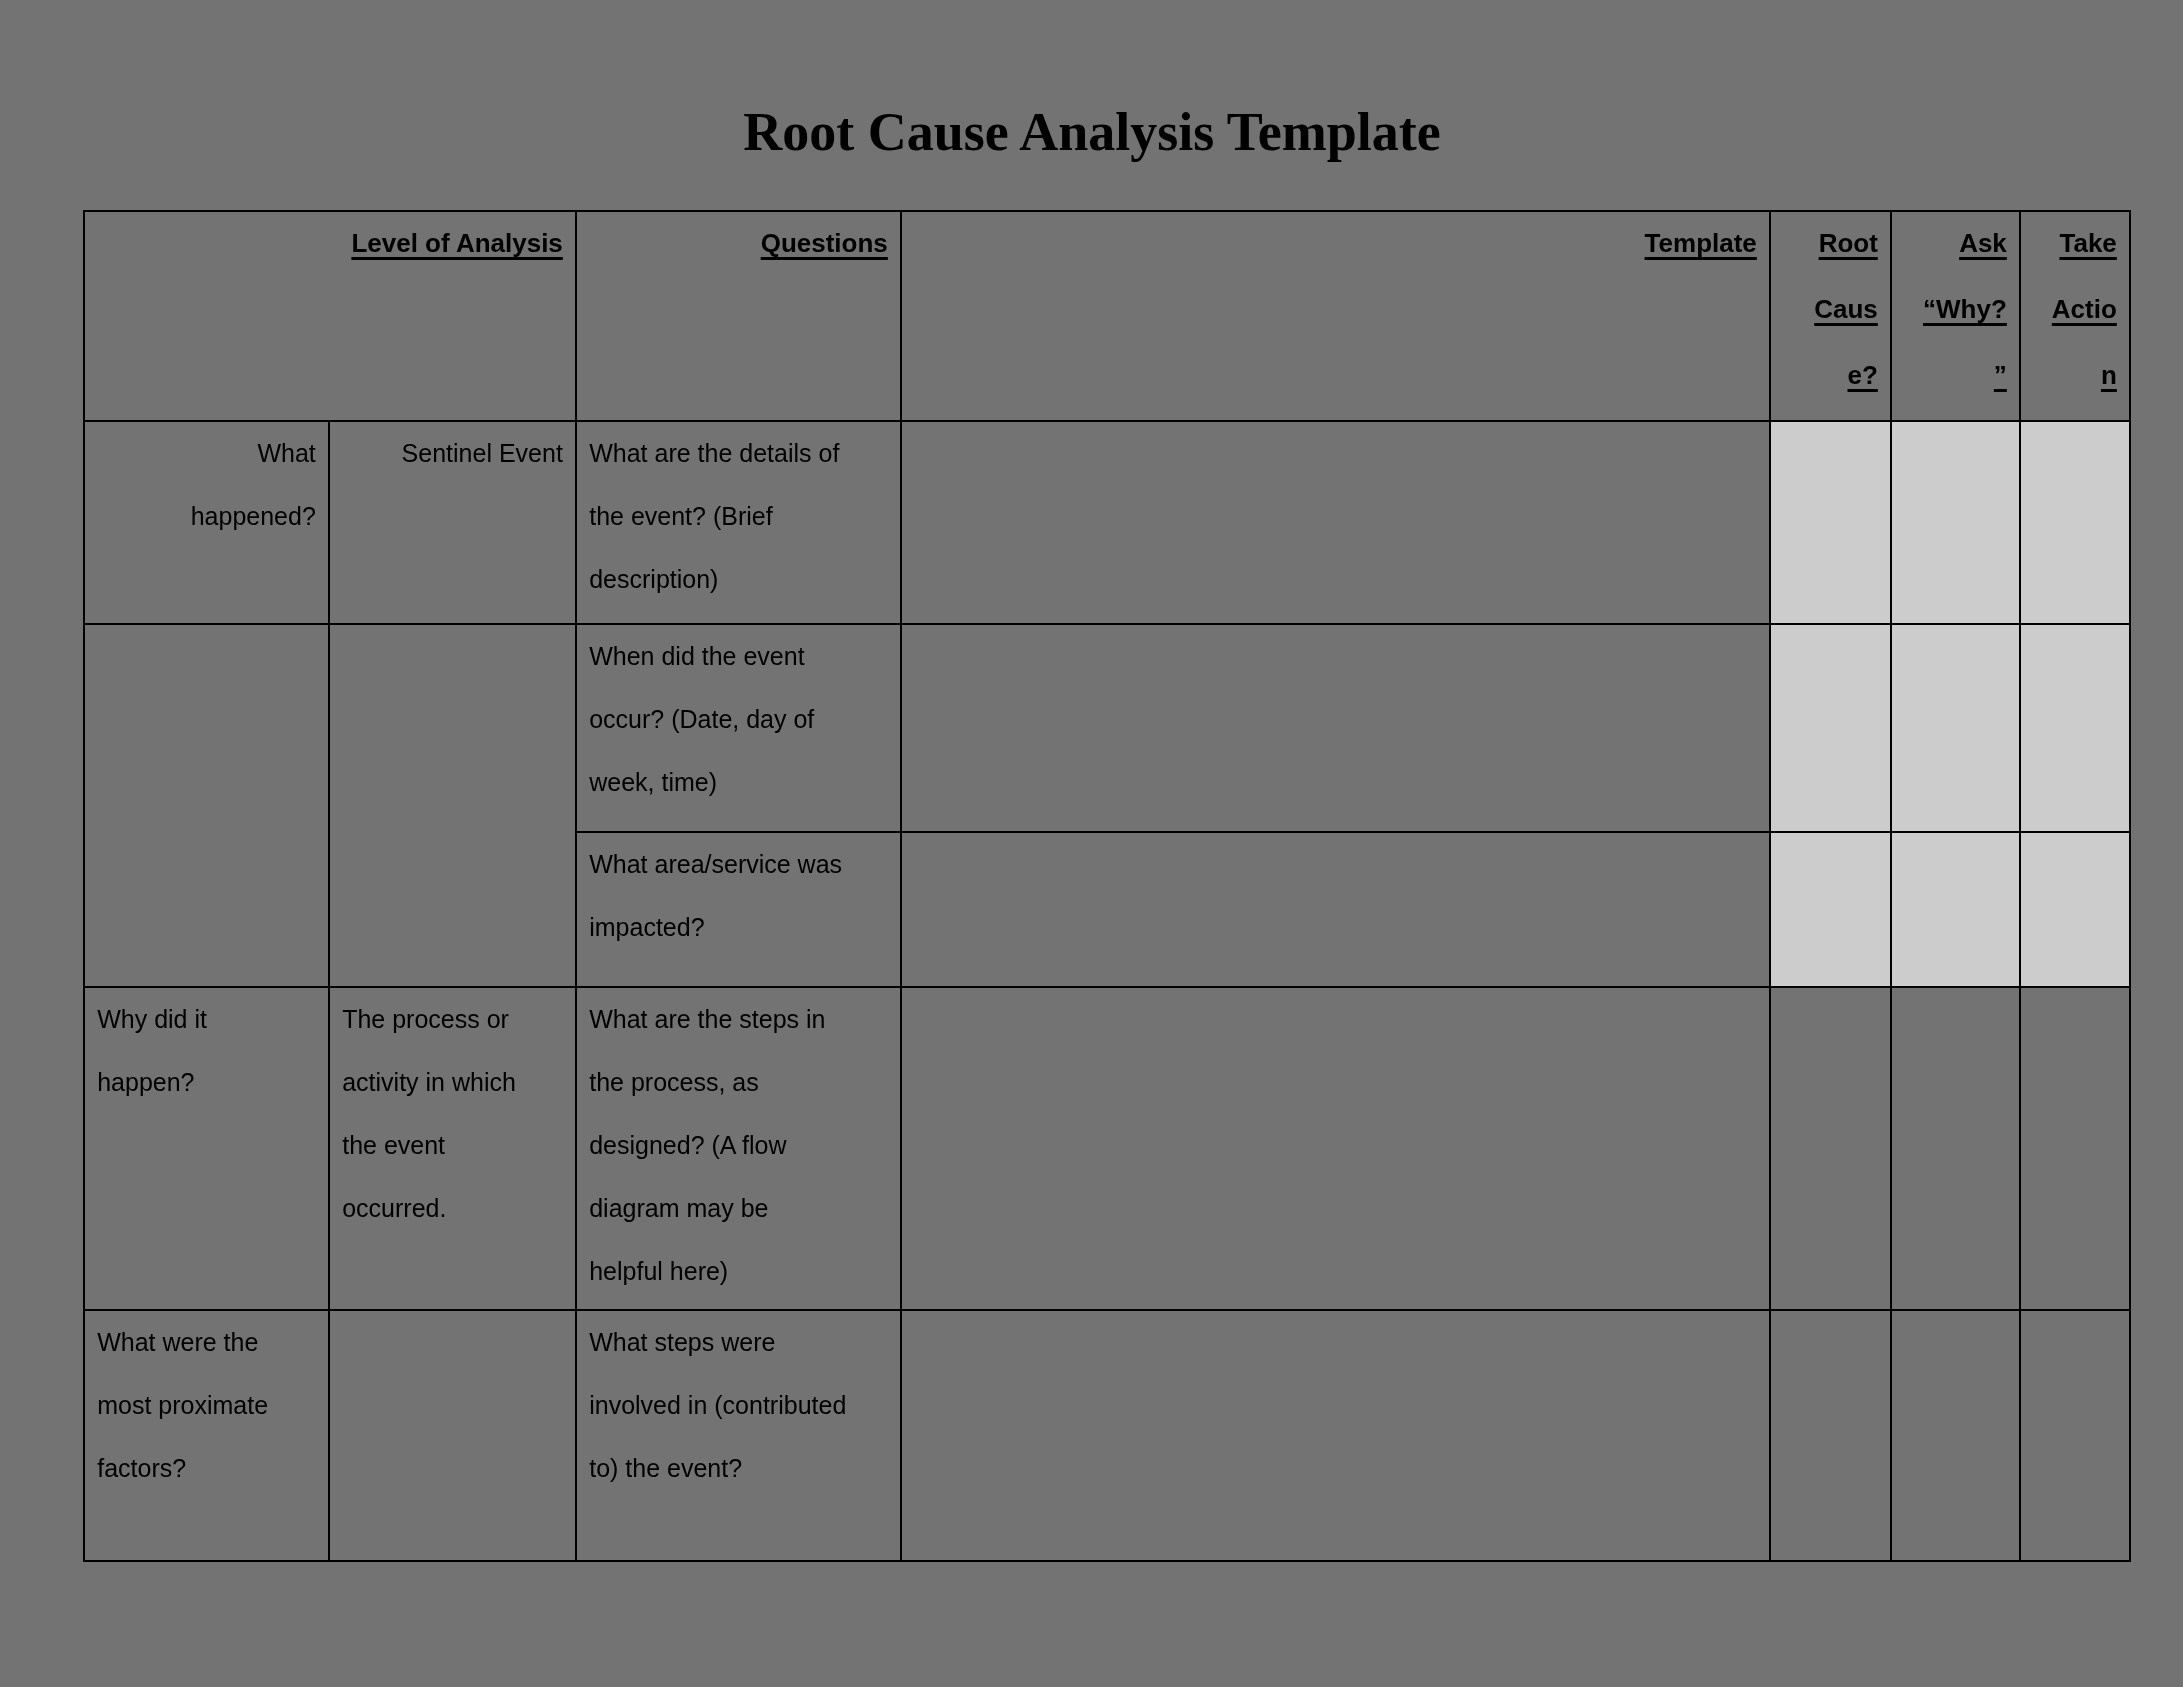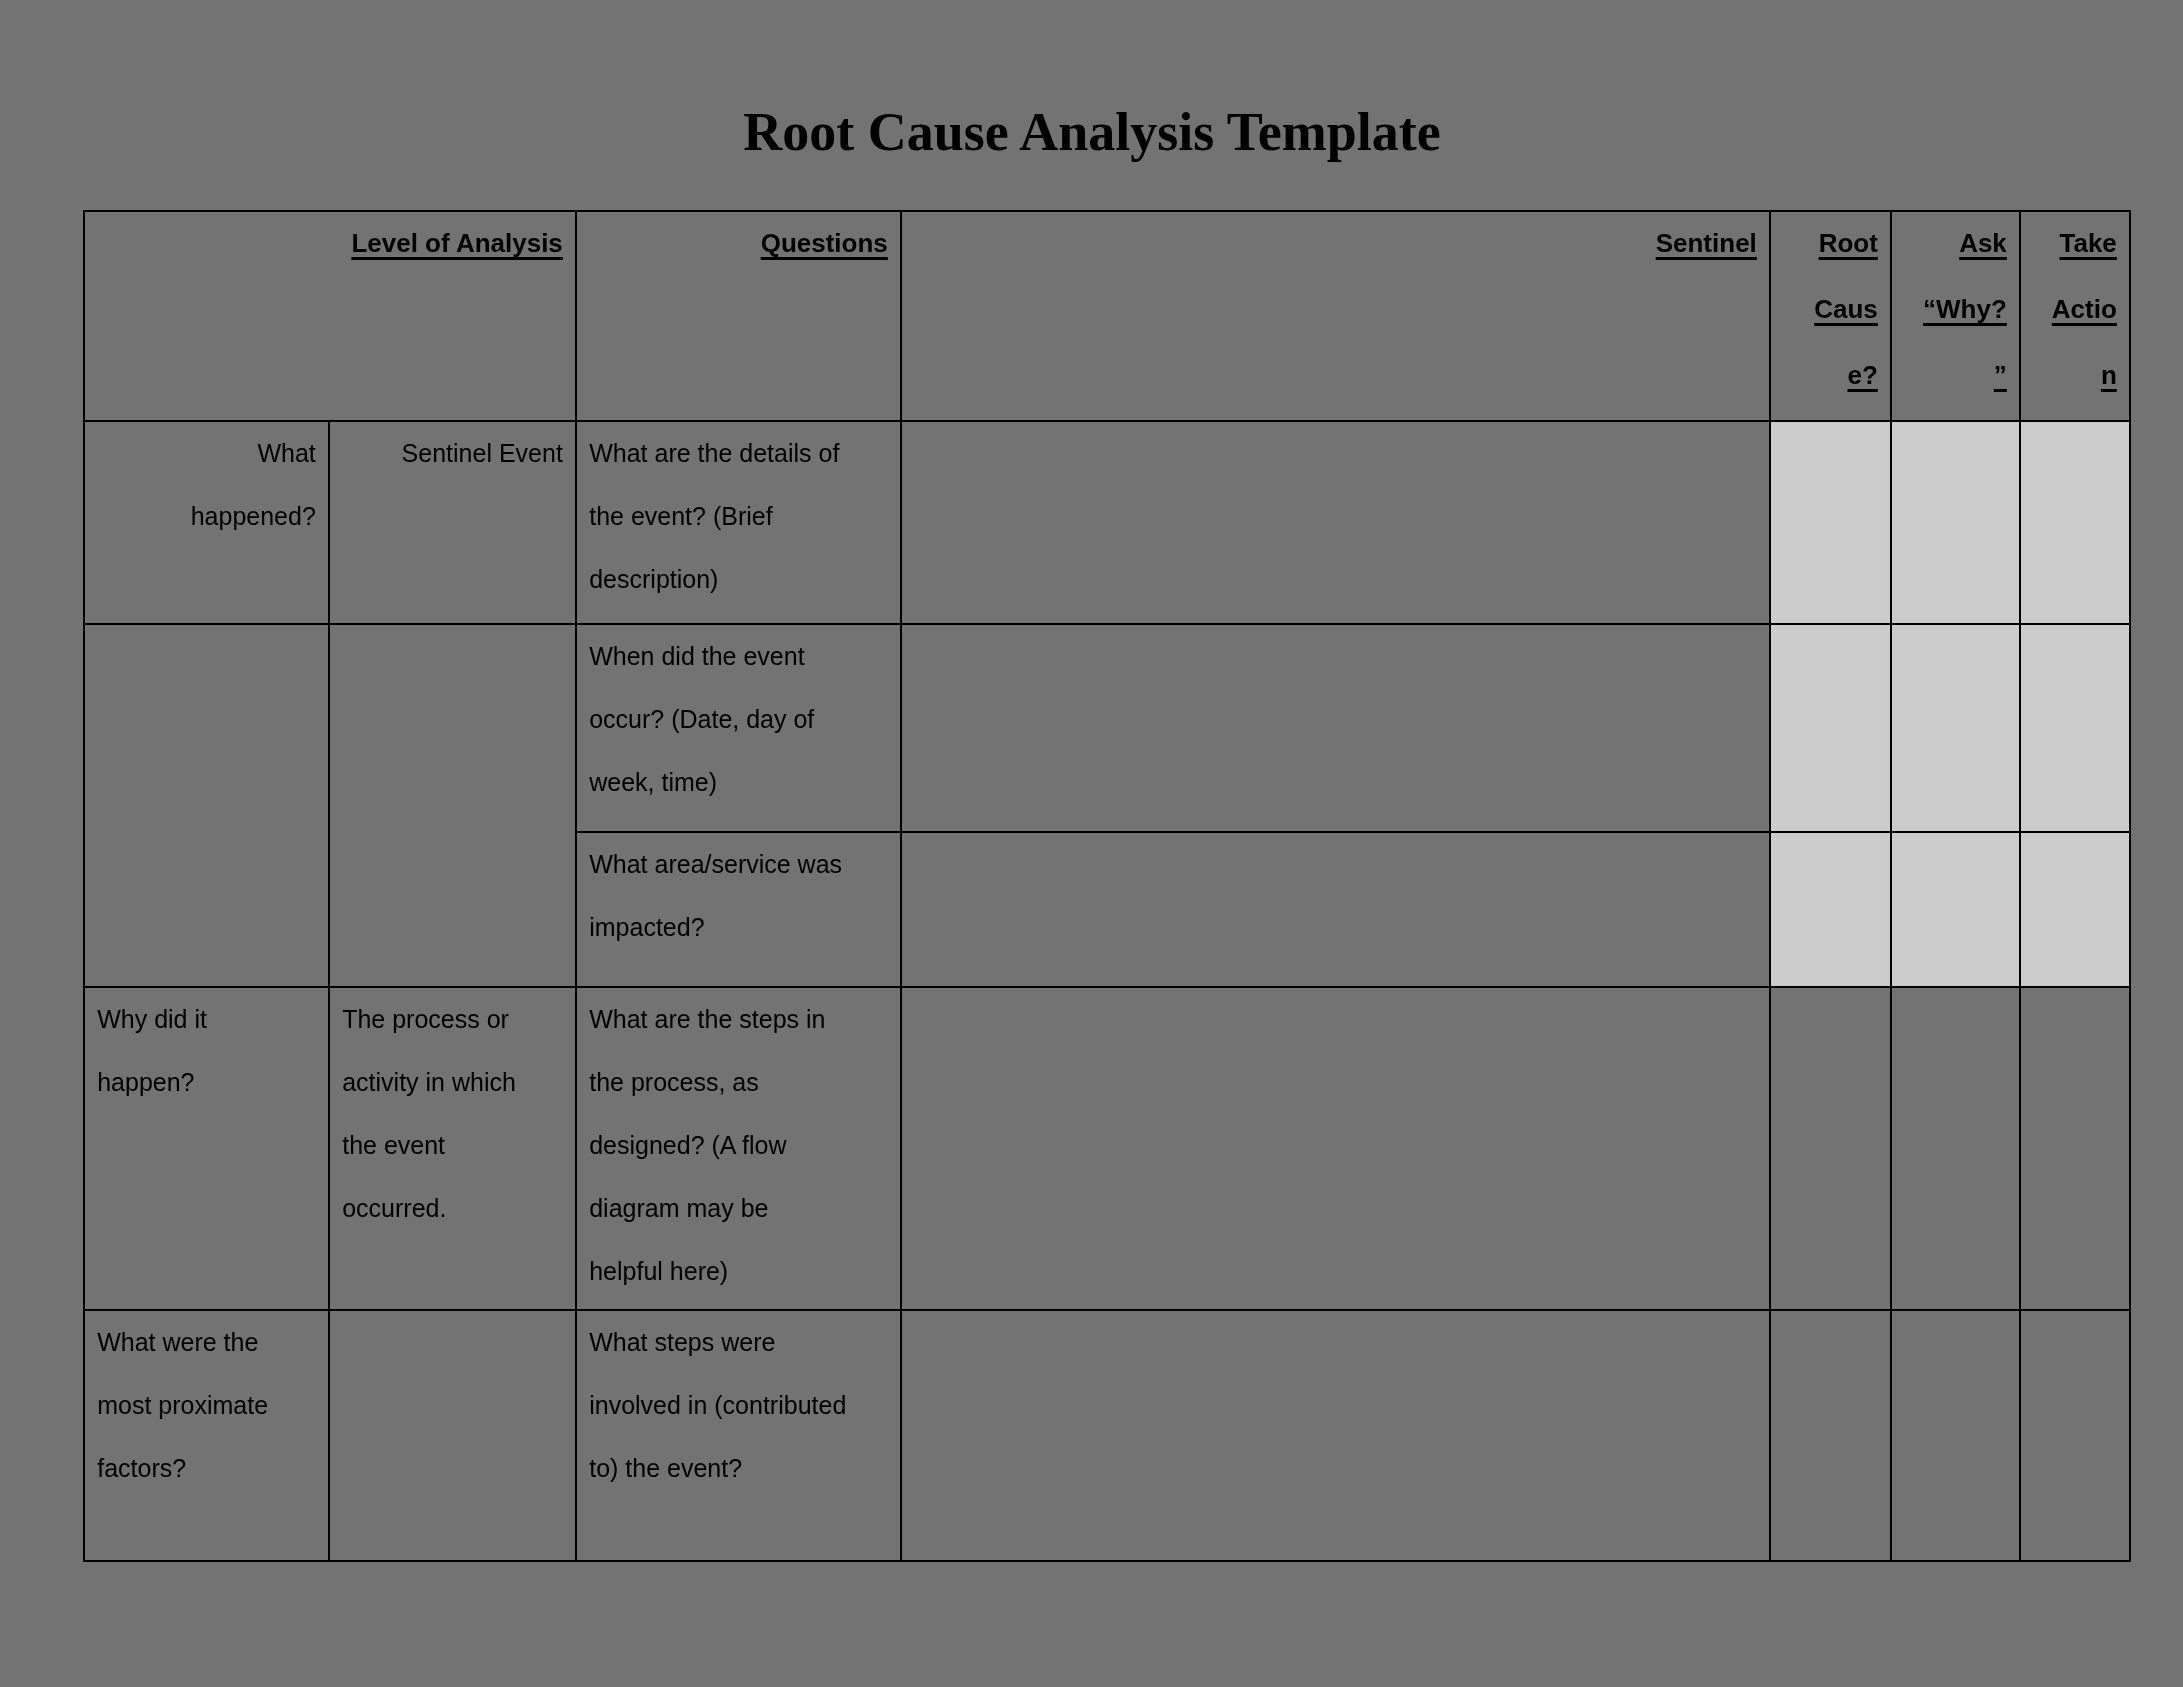--- a/index.html
+++ b/index.html
@@ -83,21 +83,21 @@
 
     <tbody>
         <tr class="rh0">
       <td colspan="2" class="hdr ctr fT fL bB">
         <span class="txt u">Level of Analysis</span>
       </td>
       <td class="hdr ctr fT bB bR">
         <span class="txt u">Questions</span>
       </td>
       <td class="hdr ctr fT bB bR">
-        <span class="txt u">Sentinel</span>
+        <span class="txt u">Template</span>
       </td>
       <td class="hdr ctr fT bB">
         <span class="txt u">Root
 Caus
 e?</span>
       </td>
       <td class="hdr ctr fT bB">
         <span class="txt u">Ask
 “Why?
 ”</span>

